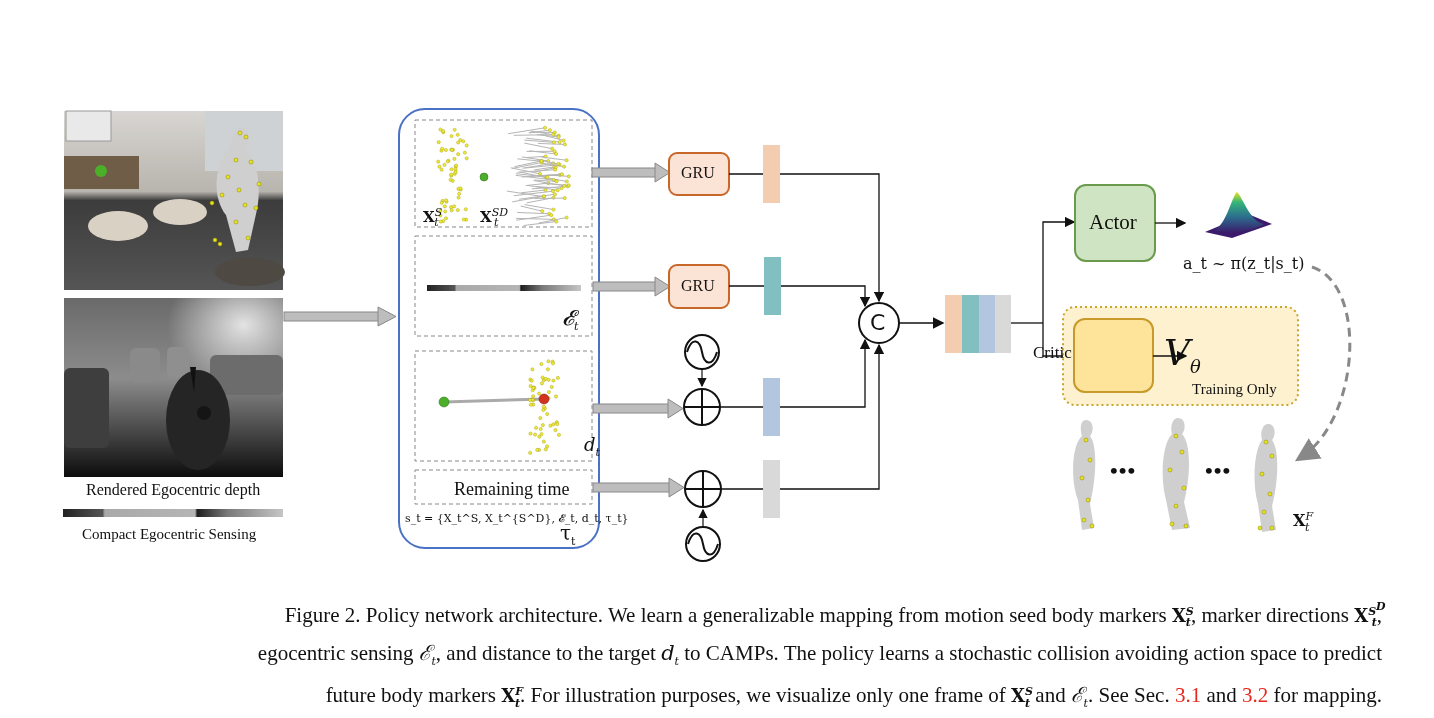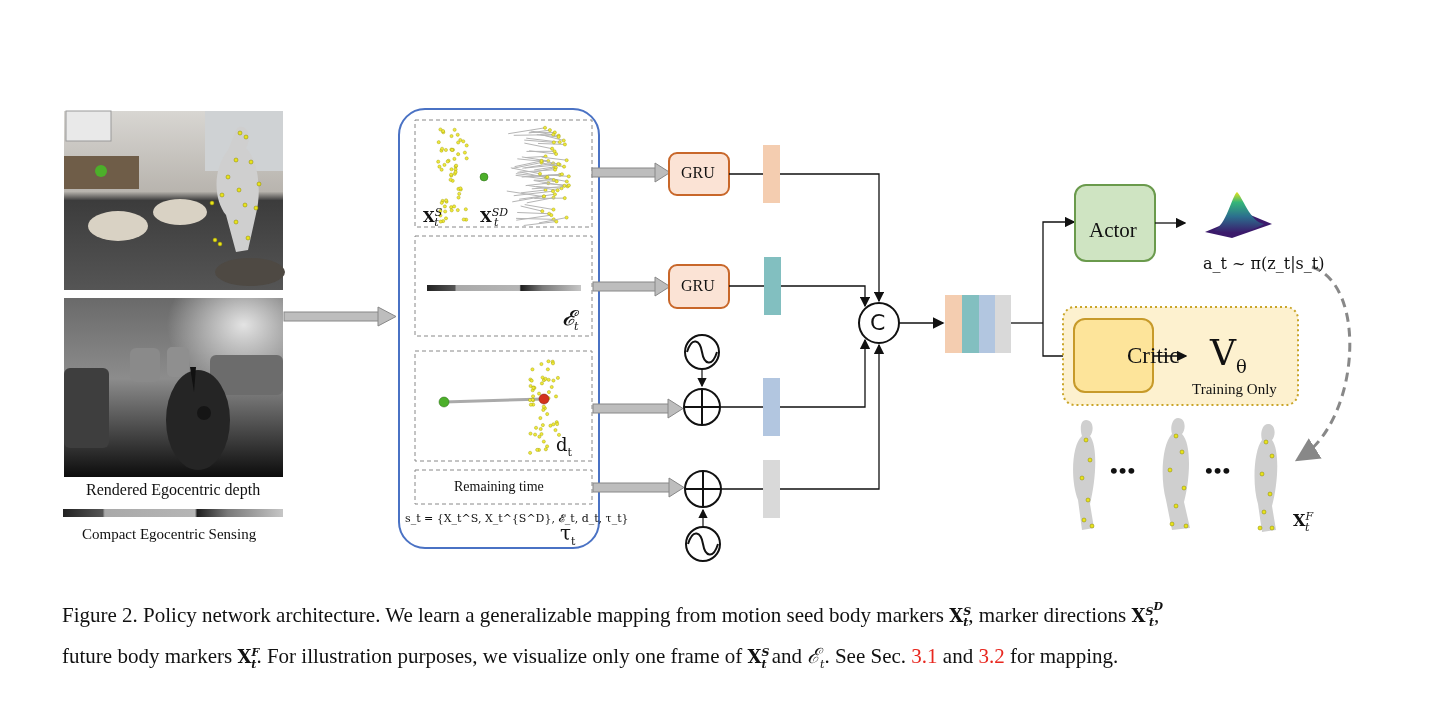--- a/index.html
+++ b/index.html
@@ -1,17 +1,17 @@
 <!DOCTYPE html>
 <html><head>
 <meta charset="utf-8">
 <style>
   html, body { margin:0; padding:0; background:#ffffff; }
   body { width:1434px; height:718px; position:relative; overflow:hidden; font-family:"Liberation Serif", serif; color:#111; }
-  .abs { position:absolute; }
+  .abs { position:absolute;text-align:right; }
   svg { position:absolute; left:0; top:0; }
   .lbl { font-family:"Liberation Serif", serif; color:#111; white-space:nowrap; }
   .math { font-family:"DejaVu Serif", serif; }
   .caption { left:62px; top:592px; width:1320px; font-size:21px; line-height:30px; font-family:"Liberation Serif", serif; }
   .caption .ref { color:#e8271f; }
   .caption b { font-family:"DejaVu Serif", serif; font-size:18px; }
   sub, sup { font-size:11px; }
 </style>
 </head>
 <body>
@@ -465,55 +465,61 @@
 
 <div class="abs math" style="left:423px;top:206px;font-size:15px;font-weight:bold;">
   <span>X</span><sup style="font-weight:normal;font-style:italic">S</sup><sub style="position:relative;left:-8px;font-weight:normal;font-style:italic">t</sub>
 </div>
 <div class="abs math" style="left:480px;top:206px;font-size:15px;font-weight:bold;">
   <span>X</span><sup style="font-weight:normal;font-style:italic">SD</sup><sub style="position:relative;left:-14px;font-weight:normal;font-style:italic">t</sub>
 </div>
 <div class="abs math" style="left:562px;top:306px;font-size:21px;font-style:italic;">
   <span>𝓔</span><sub>t</sub>
 </div>
-<div class="abs math" style="left:556px;top:434px;font-size:18px;">
+<div class="abs math" style="left:584px;top:434px;font-size:18px;font-style:italic;">
   <span>d</span><sub>t</sub>
 </div>
-<div class="abs lbl" style="left:454px;top:479px;font-size:14px;">Remaining time</div>
+<div class="abs lbl" style="left:454px;top:479px;font-size:18px;">Remaining time</div>
 <div class="abs math" style="left:560px;top:474px;font-size:20px;margin-top:47px;">
   <span>τ</span><sub>t</sub>
 </div>
 <div class="abs math" style="left:405px;top:512px;font-size:11px;">s_t = {X_t^S, X_t^{S^D}, 𝓔_t, d_t, τ_t}</div>
 
 <div class="abs lbl" style="left:681px;top:164px;font-size:16px;">GRU</div>
 <div class="abs lbl" style="left:681px;top:277px;font-size:16px;">GRU</div>
 
 <div class="abs" style="left:870px;top:310px;font-size:22px;font-family:'DejaVu Sans',sans-serif;">C</div>
 
-<div class="abs lbl" style="left:1089px;top:210px;font-size:21px;margin-top:8px;">Actor</div>
-<div class="abs lbl" style="left:1127px;top:343px;font-size:23px;">Critic</div>
-<div class="abs math" style="left:1183px;top:254px;font-size:16px;margin-left:20px;">a_t ~ π(z_t|s_t)</div>
-<div class="abs math" style="left:1210px;top:332px;font-size:36px;">
+<div class="abs lbl" style="left:1089px;top:210px;font-size:21px;">Actor</div>
+<div class="abs lbl" style="left:1033px;top:343px;font-size:17px;">Critic</div>
+<div class="abs math" style="left:1183px;top:254px;font-size:16px;">a_t ~ π(z_t|s_t)</div>
+<div class="abs math" style="left:1164px;top:332px;font-size:36px;font-style:italic;">
   <span>V</span><sub style="font-size:18px">θ</sub>
 </div>
 <div class="abs lbl" style="left:1192px;top:381px;font-size:15px;">Training Only</div>
 
 <div class="abs" style="left:1110px;top:458px;font-size:22px;font-weight:bold;letter-spacing:1px;">•••</div>
 <div class="abs" style="left:1205px;top:458px;font-size:22px;font-weight:bold;letter-spacing:1px;">•••</div>
 
 <div class="abs math" style="left:1293px;top:510px;font-size:16px;font-weight:bold;">
   <span>X</span><sup style="font-weight:normal;font-style:italic">F</sup><sub style="position:relative;left:-8px;font-weight:normal;font-style:italic">t</sub>
 </div>
 
 <div class="abs caption">
   <div>
     <span>Figure 2.</span>
     <span>Policy network architecture. We learn a generalizable mapping from motion seed body markers</span>
     <b>X<sup><i>S</i></sup><sub style="margin-left:-8px"><i>t</i></sub></b><span>, marker directions</span>
     <b>X<sup><i>S<sup>D</sup></i></sup><sub style="margin-left:-14px"><i>t</i></sub></b><span>,</span>
+  </div>
+  <div>
+    <span>egocentric sensing</span>
+    <i class="math">ℰ<sub>t</sub></i><span>, and distance to the target</span>
+    <i class="math">d<sub>t</sub></i>
+    <span>to CAMPs. The policy learns a stochastic collision avoiding action space to predict</span>
   </div>
   <div>
     <span>future body markers</span>
     <b>X<sup><i>F</i></sup><sub style="margin-left:-8px"><i>t</i></sub></b><span>. For illustration purposes, we visualize only one frame of</span>
     <b>X<sup><i>S</i></sup><sub style="margin-left:-8px"><i>t</i></sub></b>
     <span>and</span>
     <i class="math">ℰ<sub>t</sub></i><span>. See Sec.</span>
     <span class="ref">3.1</span>
     <span>and</span>
     <span class="ref">3.2</span>

